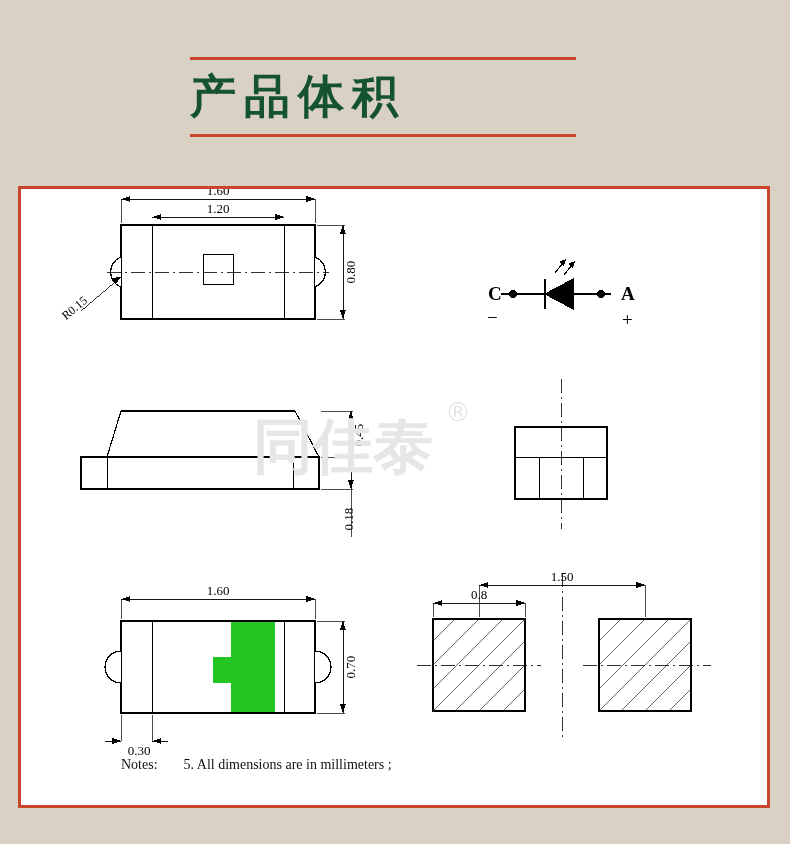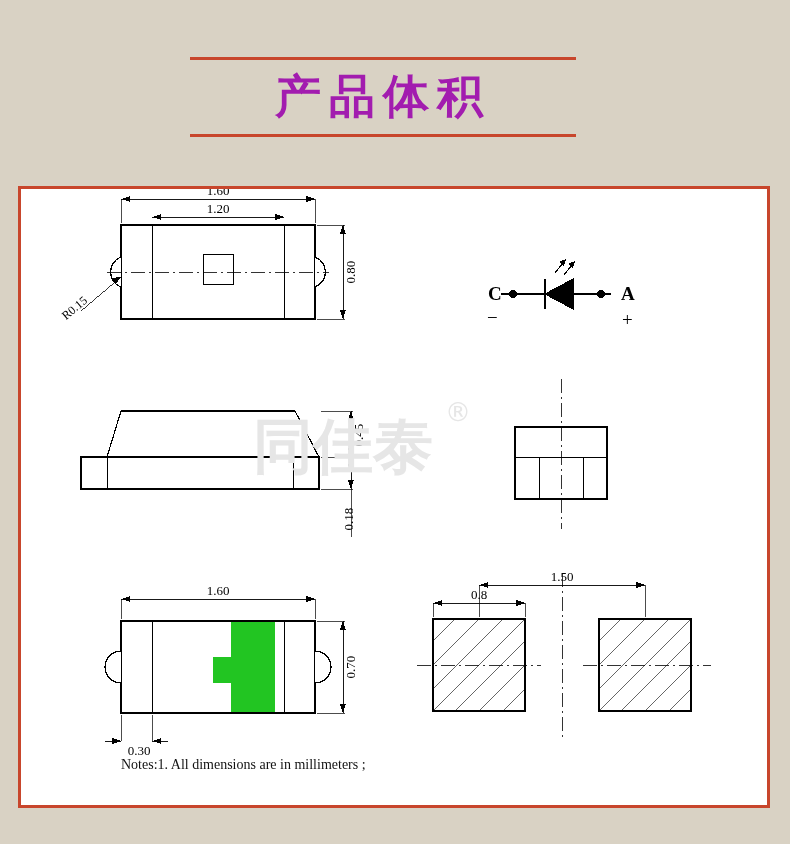--- a/index.html
+++ b/index.html
@@ -33,26 +33,26 @@
     height: 3px;
     background: #c8462c;
   }
   .rule.top { top: 57px; }
   .rule.bottom { top: 134px; }
   .title {
     position: absolute;
     top: 62px;
     left: 190px;
     width: 386px;
-    text-align: center;
+    text-align: left;
     font-family: "DejaVu Sans", sans-serif;
     font-size: 46px;
     font-weight: bold;
     letter-spacing: 8px;
-    color: #a21caf;
+    color: #14532d;
     line-height: 68px;
   }
   
   .panel {
     position: absolute;
     top: 186px;
     left: 18px;
     width: 752px;
     height: 622px;
     border: 3px solid #c8462c;
@@ -80,21 +80,21 @@
     fill: #e6e6e6;
   }
   .notes {
     position: absolute;
     left: 100px;
     top: 568px;
     font-family: "Liberation Serif", serif;
     font-size: 14px;
     color: #111;
   }
-  .notes .lbl { }
+  .notes .lbl { margin-right: 26px; }
   .soldering-title {
     position: absolute;
     left: 395px;
     top: 358px;
     font-family: "Liberation Serif", serif;
     font-size: 15px;
     font-weight: bold;
     color: #000;
   }
 </style>
@@ -276,19 +276,19 @@
         </g>
 
         <g opacity="1">
           <text class="wm-text" x="232" y="278">同佳泰</text>
           <text class="wm-r" x="424" y="232">®</text>
         </g>
       </svg>
 
 
       <div class="notes">
-        <span class="lbl">Notes:</span><span>1. All dimensions are in millimeters ;</span>
+        <span class="lbl">Notes:</span><span>5. All dimensions are in millimeters ;</span>
       </div>
 
     </div>
   </div>
 
 </div>
 
 </body></html>

